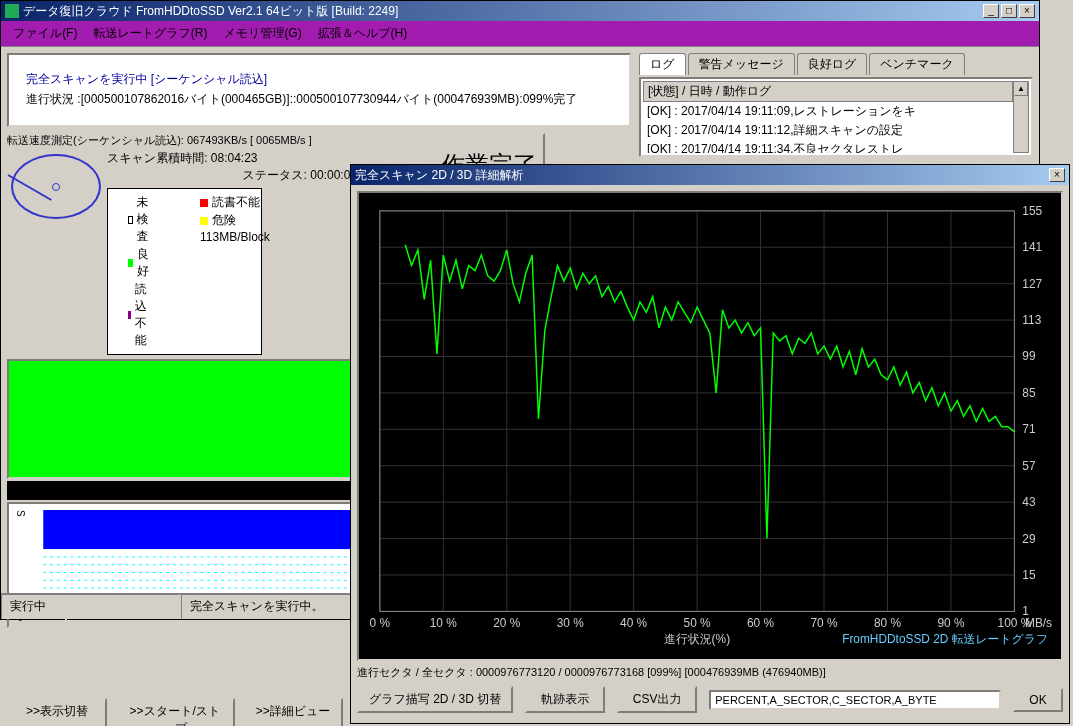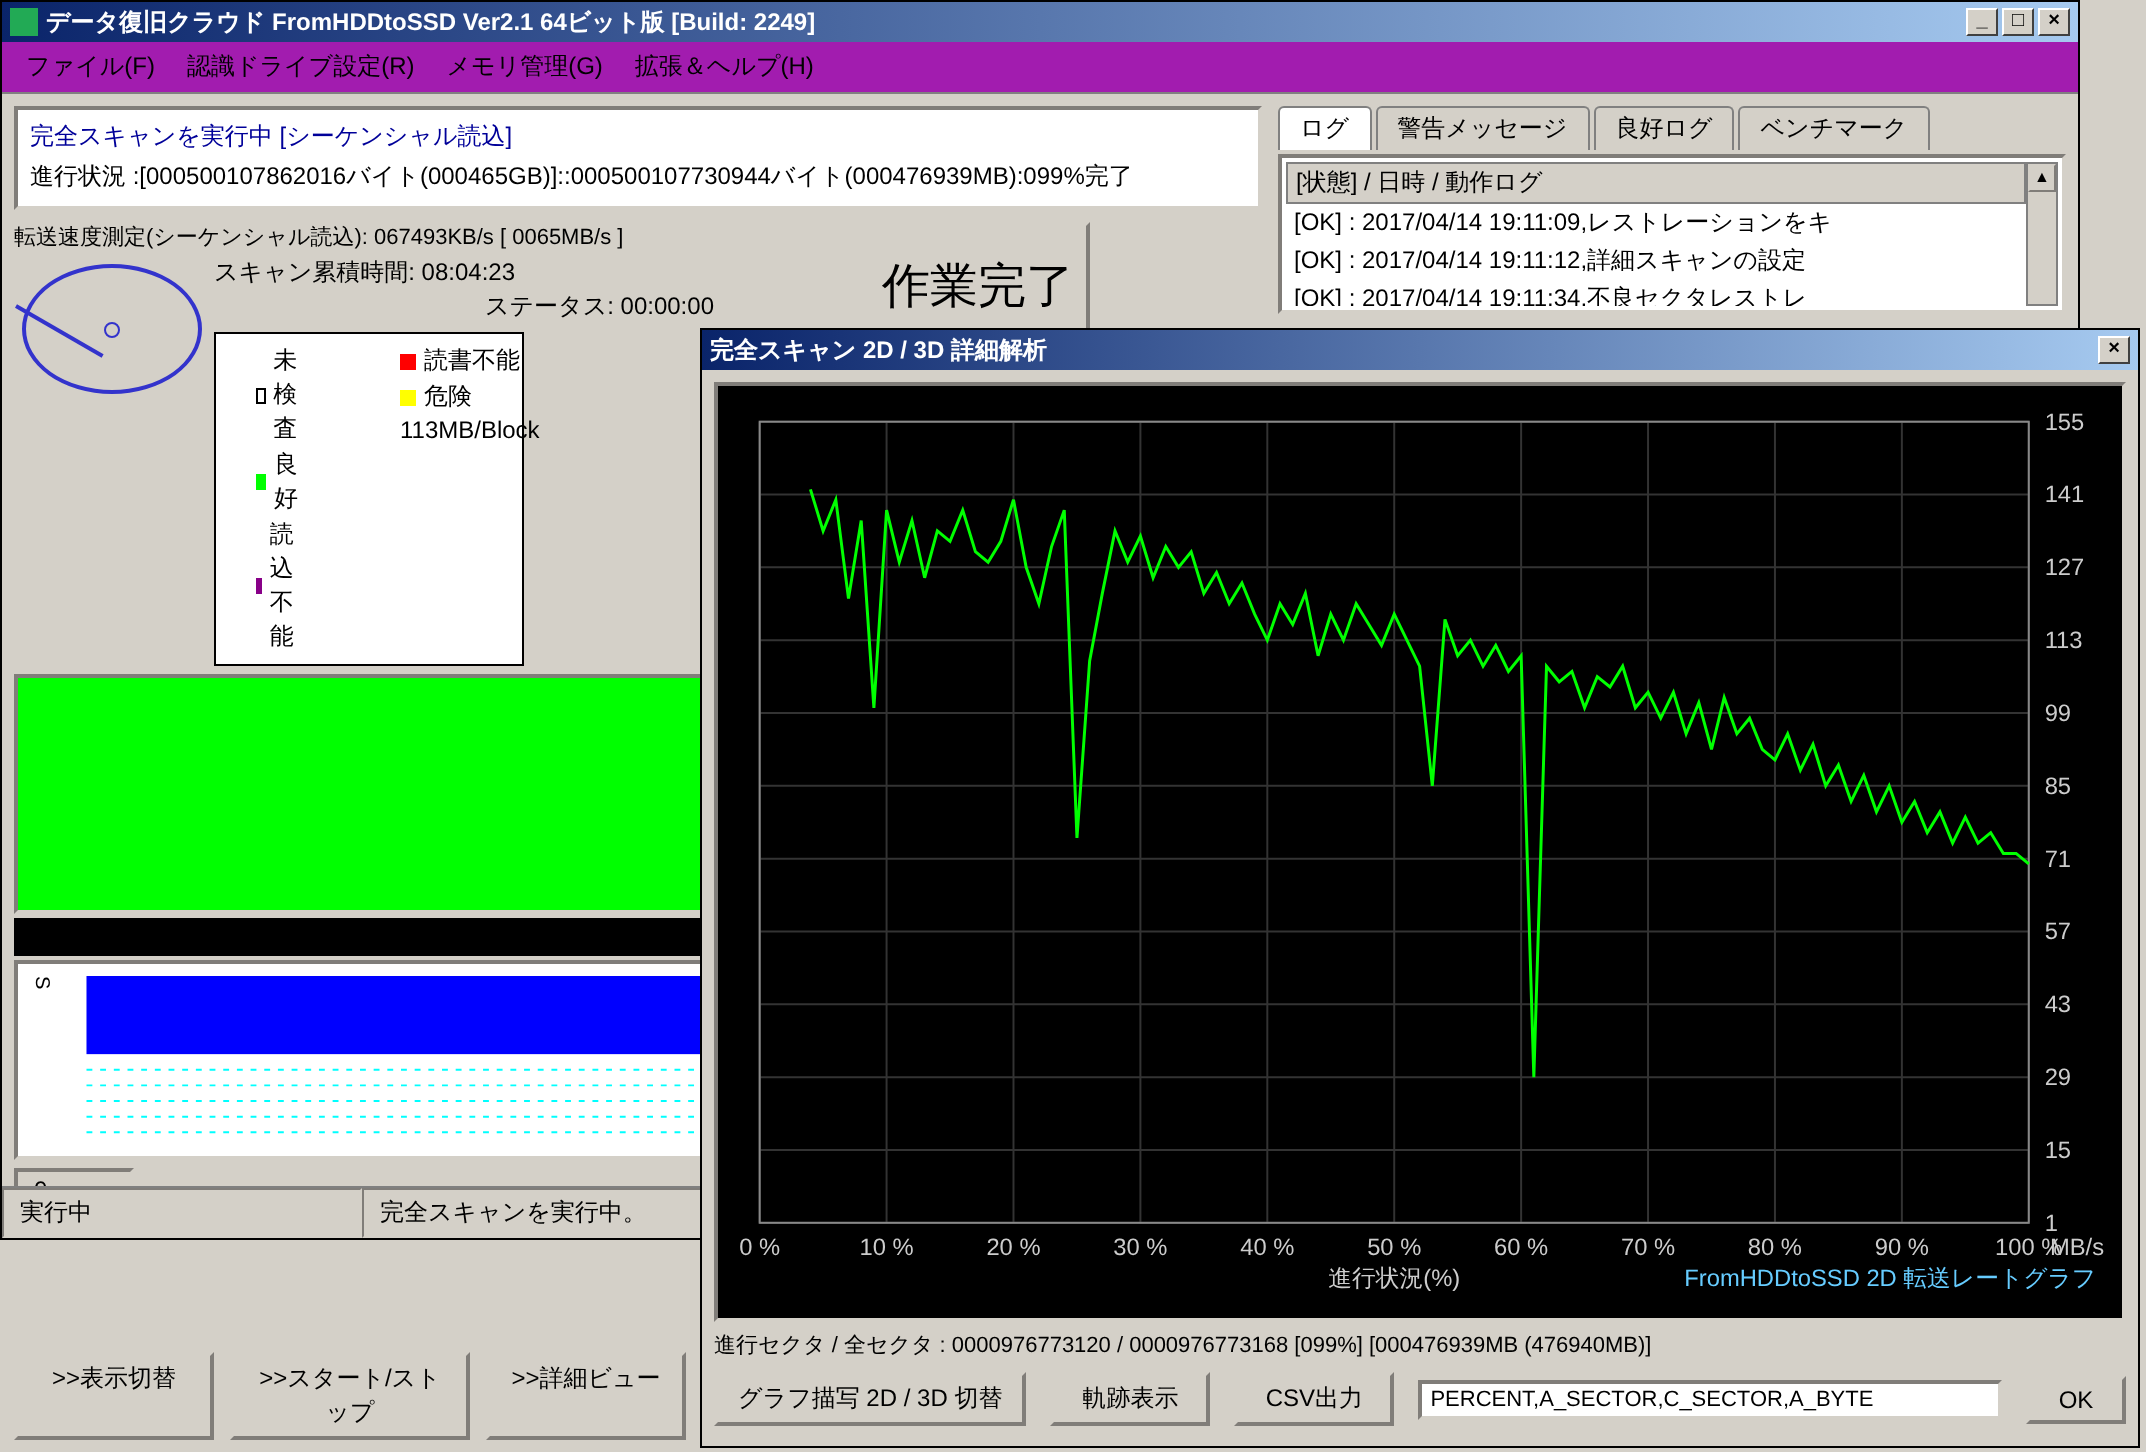--- a/index.html
+++ b/index.html
@@ -1,25 +1,25 @@
 <!DOCTYPE html>
 <html><head>
 <meta charset="utf-8">
 <style>
 *{box-sizing:border-box;margin:0;padding:0;font-family:"MS PGothic","MS Gothic",sans-serif;font-size:12px}
 body{background:#d4d0c8;width:1073px;height:726px;position:relative;overflow:hidden}
 .win{position:absolute;background:#d4d0c8;border:1px solid #000}
-.titlebar{background:linear-gradient(90deg,#0a246a,#a6caf0);color:#fff;padding:2px 4px;display:flex;align-items:center;font-weight:bold;height:20px}
+.titlebar{background:linear-gradient(90deg,#0a246a,#a6caf0);color:#fff;padding:2px 4px;display:flex;align-items:center;font-weight:normal;height:20px}
 .titlebar .icon{width:14px;height:14px;background:#2a5;margin-right:4px}
 .title-text{flex:1;white-space:nowrap;overflow:hidden}
 .winbtns{display:flex;gap:2px}
 .winbtn{width:16px;height:14px;background:#d4d0c8;border:1px solid #fff;border-right-color:#404040;border-bottom-color:#404040;font-size:10px;text-align:center;line-height:11px;color:#000;font-family:Arial}
 .menubar{display:flex;background:#a21caf;padding:2px 4px;border-bottom:1px solid #808080}
 .menu-item{padding:2px 8px;cursor:default}
-.panel{border:2px inset #d4d0c8;background:#fff;padding:4px}
+.panel{border:2px inset #d4d0c8;background:#fff;padding:15px}
 .sunken{border:2px inset #d4d0c8}
 .raised{border:2px outset #d4d0c8}
 .btn{background:#d4d0c8;border:2px outset #d4d0c8;padding:3px 10px;cursor:default;text-align:center}
 .main-content{padding:6px;position:relative}
 .tabs{display:flex;gap:2px;margin-bottom:2px}
 .tab{border:1px solid #808080;border-bottom:none;padding:2px 10px;background:#d4d0c8;border-top-left-radius:3px;border-top-right-radius:3px}
 .tab.active{background:#fff}
 .log-box{border:2px inset #d4d0c8;background:#fff;padding:2px;font-size:11px}
 .log-head{background:#d4d0c8;border:1px solid #808080;padding:1px 4px}
 .log-line{padding:1px 4px;white-space:nowrap}
@@ -46,21 +46,21 @@
     <div class="icon"></div>
     <div class="title-text">データ復旧クラウド FromHDDtoSSD Ver2.1 64ビット版 [Build: 2249]</div>
     <div class="winbtns">
       <div class="winbtn">_</div>
       <div class="winbtn">□</div>
       <div class="winbtn">×</div>
     </div>
   </div>
   <div class="menubar">
     <div class="menu-item">ファイル(F)</div>
-    <div class="menu-item">認識ドライブ設定(R)</div>
+    <div class="menu-item">転送レートグラフ(R)</div>
     <div class="menu-item">メモリ管理(G)</div>
     <div class="menu-item">拡張＆ヘルプ(H)</div>
   </div>
 
   <div class="main-content" style="display:flex;gap:8px">
 
     <div style="flex:0 0 624px">
       <div class="panel" style="margin-bottom:6px">
         <div style="background:#fff;color:#009;padding:1px 2px;display:inline-block">完全スキャンを実行中 [シーケンシャル読込]</div>
         <div style="padding:2px">進行状況 :[000500107862016バイト(000465GB)]::000500107730944バイト(000476939MB):099%完了</div>

